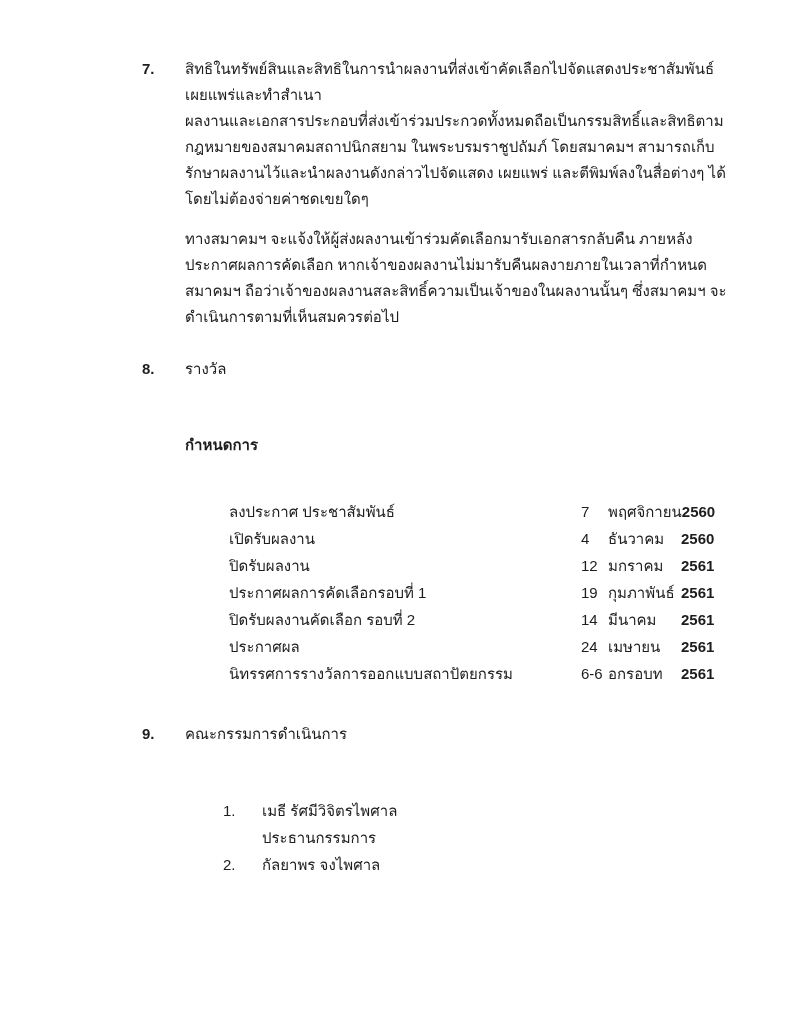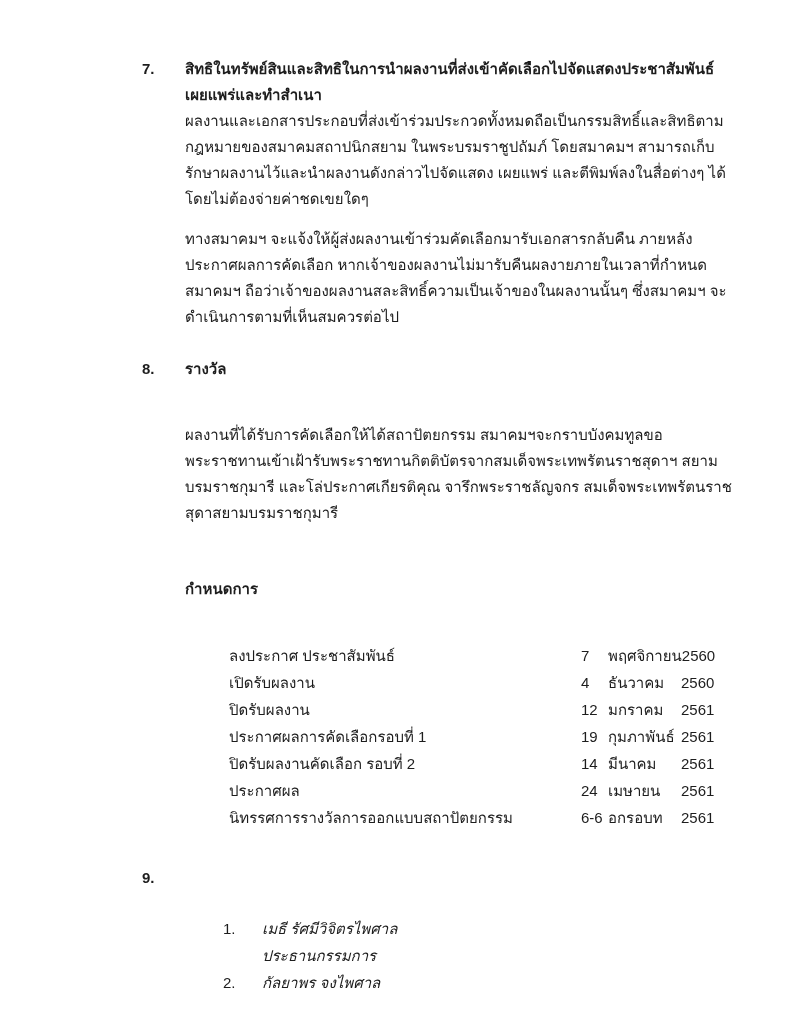--- a/index.html
+++ b/index.html
@@ -14,57 +14,56 @@
     font-family: "Liberation Sans", "DejaVu Sans", sans-serif;
     font-size: 15px;
     line-height: 26px;
     padding: 56px 58px 0 142px;
     overflow: hidden;
     overflow-wrap: break-word;
   }
   .sec { display: flex; align-items: flex-start; }
   .sec-num { flex: 0 0 43px; font-weight: bold; }
   .sec-content { flex: 1 1 auto; min-width: 0; }
-  .sec-heading { font-size: 15px; font-weight: bold; line-height: 26px; }
+  .sec-heading { font-size: 15px; font-weight: normal; line-height: 26px; }
   .para { margin-top: 14px; }
   .para.first { margin-top: 0; }
   .sec-8 { margin-top: 26px; }
   .sec-8 .para.first { margin-top: 40px; }
   .sub-heading { font-weight: bold; margin-top: 50px; }
   .schedule { margin-top: 40px; }
   .sch-row { display: flex; height: 27px; line-height: 27px; }
   .sch-label { flex: 0 0 352px; margin-left: 44px; }
   .sch-day { flex: 0 0 27px; }
   .sch-month { flex: 0 0 73px; }
-  .sch-year { flex: 1 1 auto; }
+  .sch-year { flex: 1 1 auto; font-weight: bold; }
   .sec-9 { margin-top: 34px; }
   .committee { margin-top: 50px; margin-left: 38px; }
   .com-item { display: flex; line-height: 27px; }
   .com-num { flex: 0 0 39px; }
-  .com-body { flex: 1 1 auto; font-style: italic; }
+  .com-body { flex: 1 1 auto; }
 </style>
 </head>
 <body>
 
 <div class="page">
 
   <div class="sec sec-7">
     <div class="sec-num">7.</div>
     <div class="sec-content">
       <div class="sec-heading">สิทธิในทรัพย์สินและสิทธิในการนำผลงานที่ส่งเข้าคัดเลือกไปจัดแสดงประชาสัมพันธ์เผยแพร่และทำสำเนา</div>
       <p class="para first">ผลงานและเอกสารประกอบที่ส่งเข้าร่วมประกวดทั้งหมดถือเป็นกรรมสิทธิ์และสิทธิตามกฎหมายของสมาคมสถาปนิกสยาม ในพระบรมราชูปถัมภ์ โดยสมาคมฯ สามารถเก็บรักษาผลงานไว้และนำผลงานดังกล่าวไปจัดแสดง เผยแพร่ และตีพิมพ์ลงในสื่อต่างๆ ได้ โดยไม่ต้องจ่ายค่าชดเขยใดๆ</p>
       <p class="para">ทางสมาคมฯ จะแจ้งให้ผู้ส่งผลงานเข้าร่วมคัดเลือกมารับเอกสารกลับคืน ภายหลังประกาศผลการคัดเลือก หากเจ้าของผลงานไม่มารับคืนผลงายภายในเวลาที่กำหนด สมาคมฯ ถือว่าเจ้าของผลงานสละสิทธิ์ความเป็นเจ้าของในผลงานนั้นๆ ซึ่งสมาคมฯ จะดำเนินการตามที่เห็นสมควรต่อไป</p>
     </div>
   </div>
 
   <div class="sec sec-8">
     <div class="sec-num">8.</div>
     <div class="sec-content">
       <div class="sec-heading">รางวัล</div>
-      <p class="para first">ผลงานที่ได้รับการคัดเลือกให้ได้สถาปัตยกรรม สมาคมฯจะกราบบังคมทูลขอพระราชทานเข้าเฝ้ารับพระราชทานกิตติบัตรจากสมเด็จพระเทพรัตนราชสุดาฯ สยามบรมราชกุมารี และโล่ประกาศเกียรติคุณ จารึกพระราชลัญจกร สมเด็จพระเทพรัตนราชสุดาสยามบรมราชกุมารี</p>
 
       <div class="sub-heading">กำหนดการ</div>
 
       <div class="schedule">
         <div class="sch-row">
           <div class="sch-label">ลงประกาศ ประชาสัมพันธ์</div>
           <div class="sch-day">7</div>
           <div class="sch-month">พฤศจิกายน</div>
           <div class="sch-year">2560</div>
         </div>
@@ -104,20 +103,21 @@
           <div class="sch-month">อกรอบท</div>
           <div class="sch-year">2561</div>
         </div>
       </div>
     </div>
   </div>
 
   <div class="sec sec-9">
     <div class="sec-num">9.</div>
     <div class="sec-content">
+      <div class="sec-heading">คณะกรรมการดำเนินการ</div>
 
       <div class="committee">
         <div class="com-item">
           <div class="com-num">1.</div>
           <div class="com-body">
             <div>เมธี รัศมีวิจิตรไพศาล</div>
             <div>ประธานกรรมการ</div>
           </div>
         </div>
         <div class="com-item">

